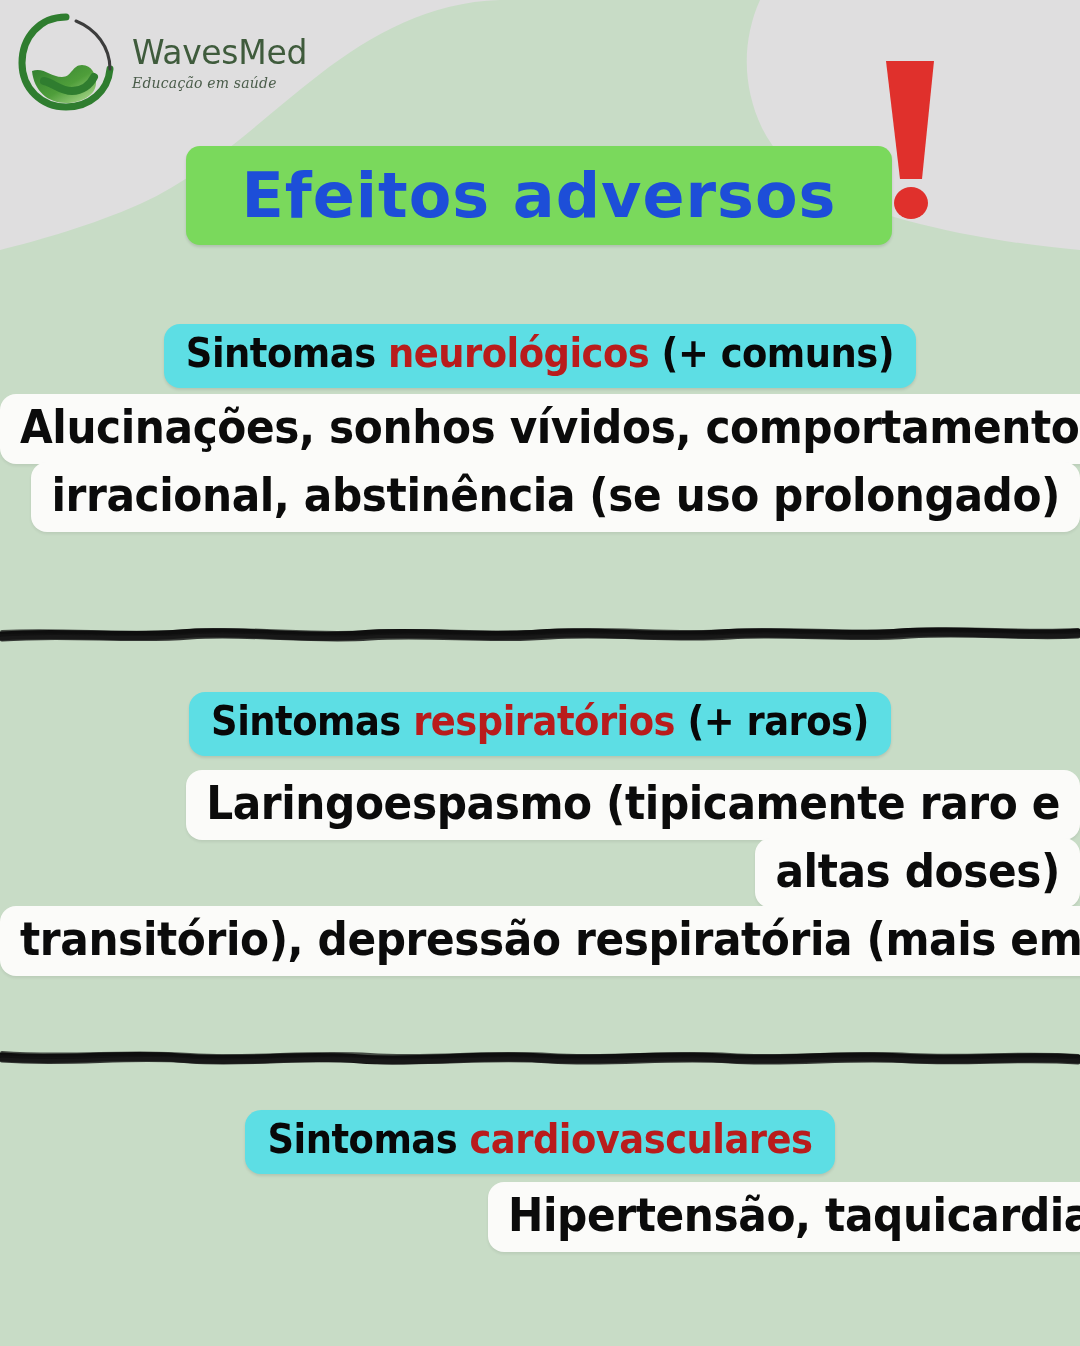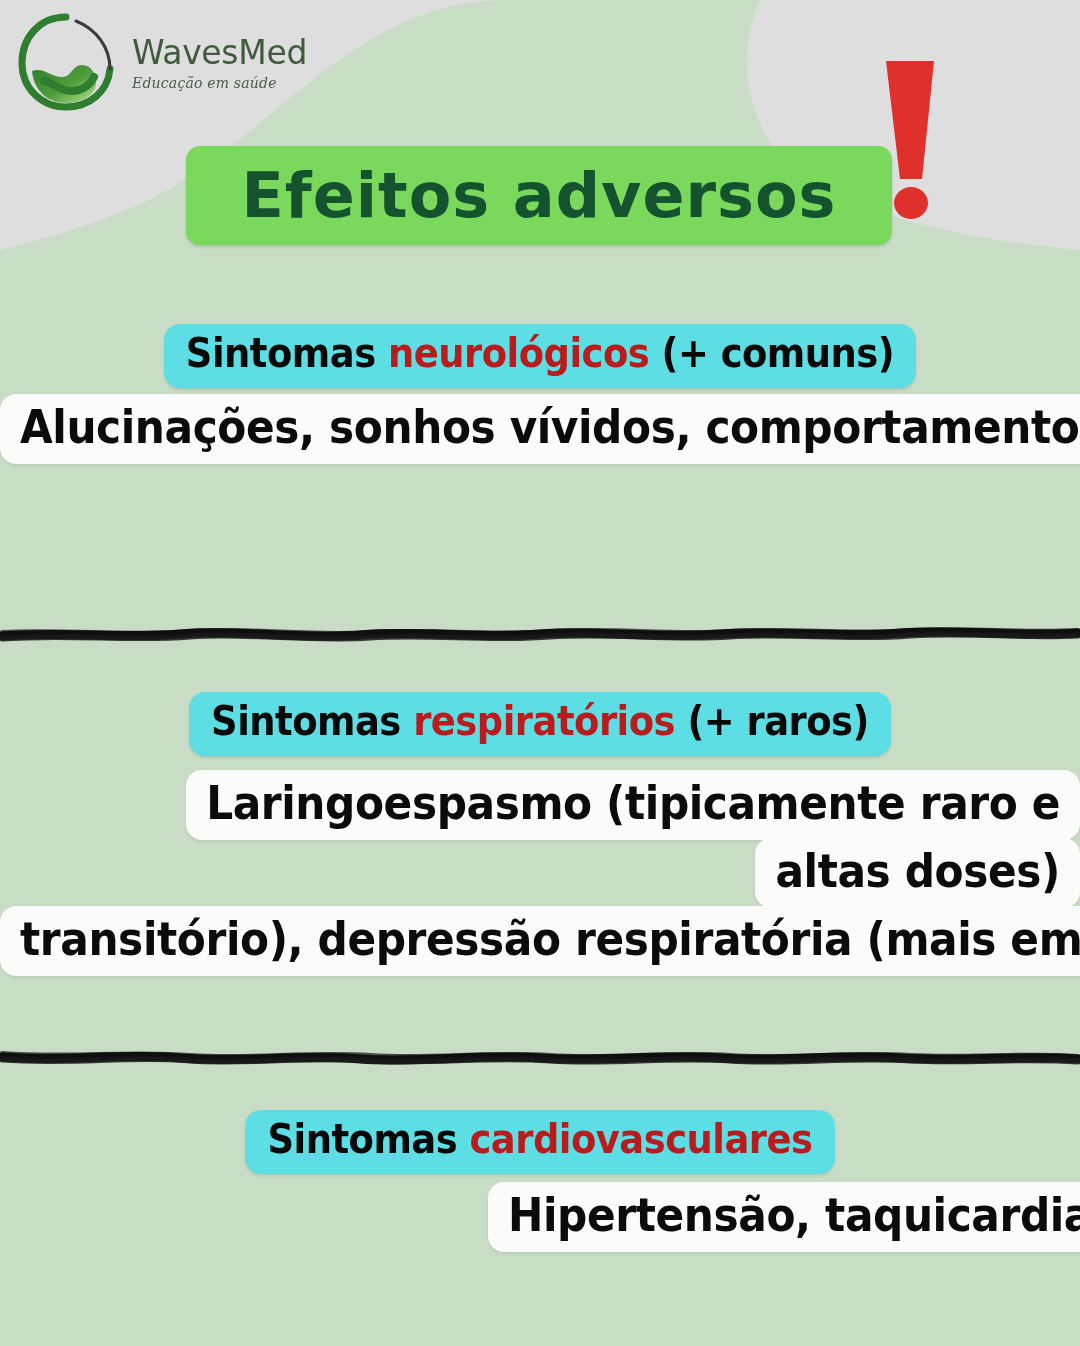--- a/index.html
+++ b/index.html
@@ -84,21 +84,21 @@
     z-index: 7;
     display: flex;
     align-items: center;
     justify-content: center;
     box-shadow: 0 2px 3px rgba(0,0,0,0.12);
   }
   .title-banner .title-text {
     font-family: "DejaVu Sans", sans-serif;
     font-size: 62px;
     font-weight: 700;
-    color: #14532d;
+    color: #1d4ed8;
     letter-spacing: 1px;
     white-space: nowrap;
   }
 
   
   .bang {
     position: absolute;
     left: 878px;
     top: 55px;
     width: 70px;
@@ -208,20 +208,21 @@
   </div>
 
   <div class="section" style="top:324px;">
     <div class="pill-row">
       <span class="head-pill">
         <span class="ht">Sintomas </span><span class="ht hl">neurológicos</span><span class="ht"> (+ comuns)</span>
       </span>
     </div>
     <div class="body-lines" style="margin-top:8px;">
       <span class="lnwrap"><span class="ln">Alucinações, sonhos vívidos, comportamento</span></span>
+      <span class="lnwrap"><span class="ln">irracional, abstinência (se uso prolongado)</span></span>
     </div>
   </div>
 
   <div class="divider" style="top:622px;">
     <svg viewBox="0 0 1080 26" preserveAspectRatio="none" aria-hidden="true">
       <path d="M2,14 C60,9 120,17 180,12 C240,7 300,18 360,13
                C420,8 480,17 540,12 C600,8 660,17 720,12
                C780,8 840,16 900,11 C960,7 1020,15 1078,11" fill="none" stroke="#121212" stroke-width="9" stroke-linecap="round"></path>
       <path d="M2,17 C70,12 130,20 190,15 C250,11 310,20 370,16
                C430,12 490,20 550,15 C610,11 670,19 730,15

